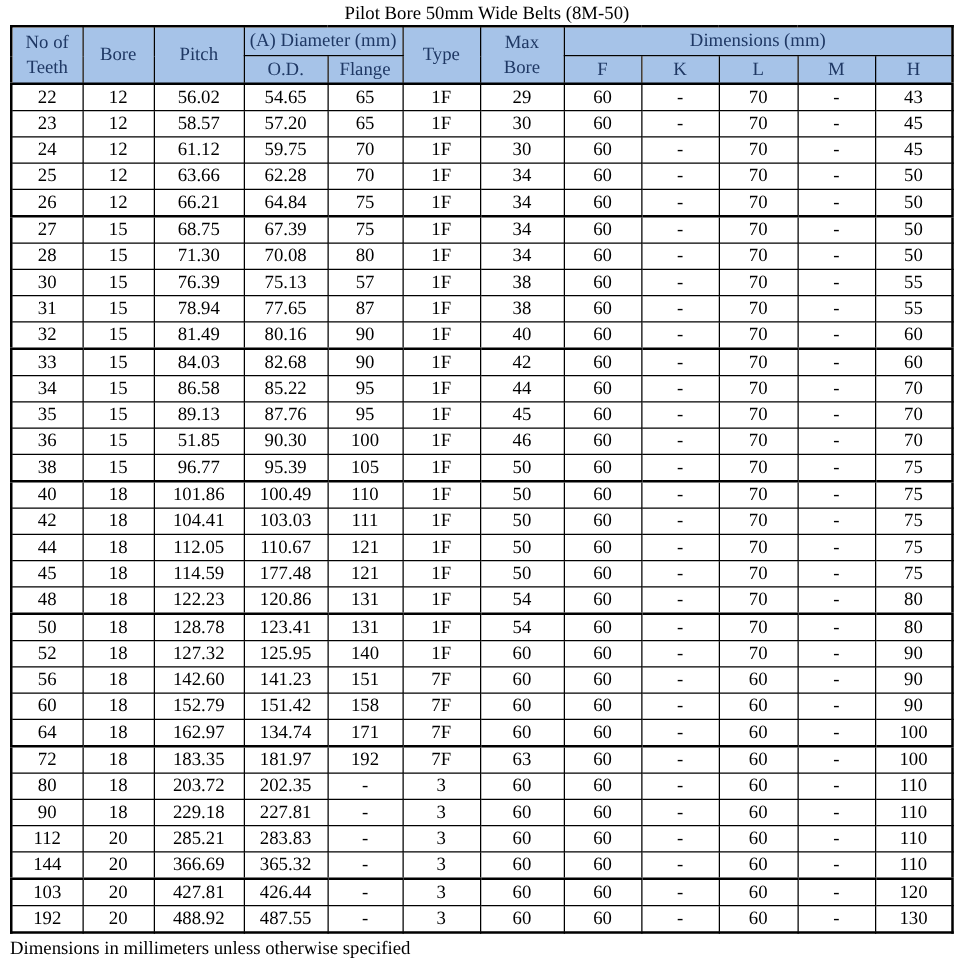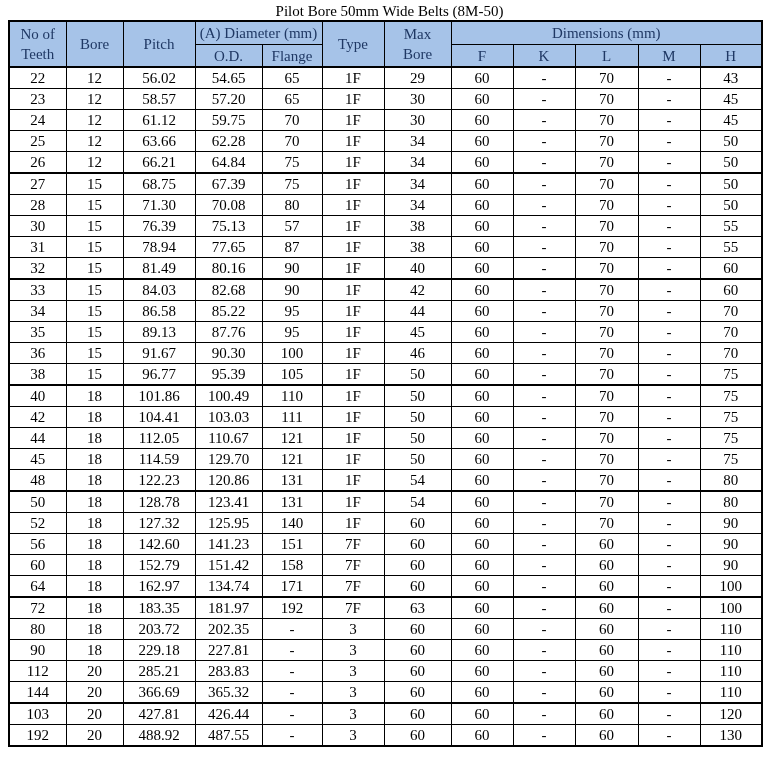--- a/index.html
+++ b/index.html
@@ -281,21 +281,21 @@
           <td>45</td>
           <td>60</td>
           <td>-</td>
           <td>70</td>
           <td>-</td>
           <td>70</td>
         </tr>
         <tr>
           <td>36</td>
           <td>15</td>
-          <td>91.67</td>
+          <td>51.85</td>
           <td>90.30</td>
           <td>100</td>
           <td>1F</td>
           <td>46</td>
           <td>60</td>
           <td>-</td>
           <td>70</td>
           <td>-</td>
           <td>70</td>
         </tr>
@@ -352,21 +352,21 @@
           <td>60</td>
           <td>-</td>
           <td>70</td>
           <td>-</td>
           <td>75</td>
         </tr>
         <tr>
           <td>45</td>
           <td>18</td>
           <td>114.59</td>
-          <td>129.70</td>
+          <td>177.48</td>
           <td>121</td>
           <td>1F</td>
           <td>50</td>
           <td>60</td>
           <td>-</td>
           <td>70</td>
           <td>-</td>
           <td>75</td>
         </tr>
         <tr>
@@ -547,14 +547,15 @@
           <td>60</td>
           <td>60</td>
           <td>-</td>
           <td>60</td>
           <td>-</td>
           <td>130</td>
         </tr>
       </tbody>
   </table>
 
+  <div class="footer">Dimensions in millimeters unless otherwise specified</div>
 
 </div>
 
 </body></html>

